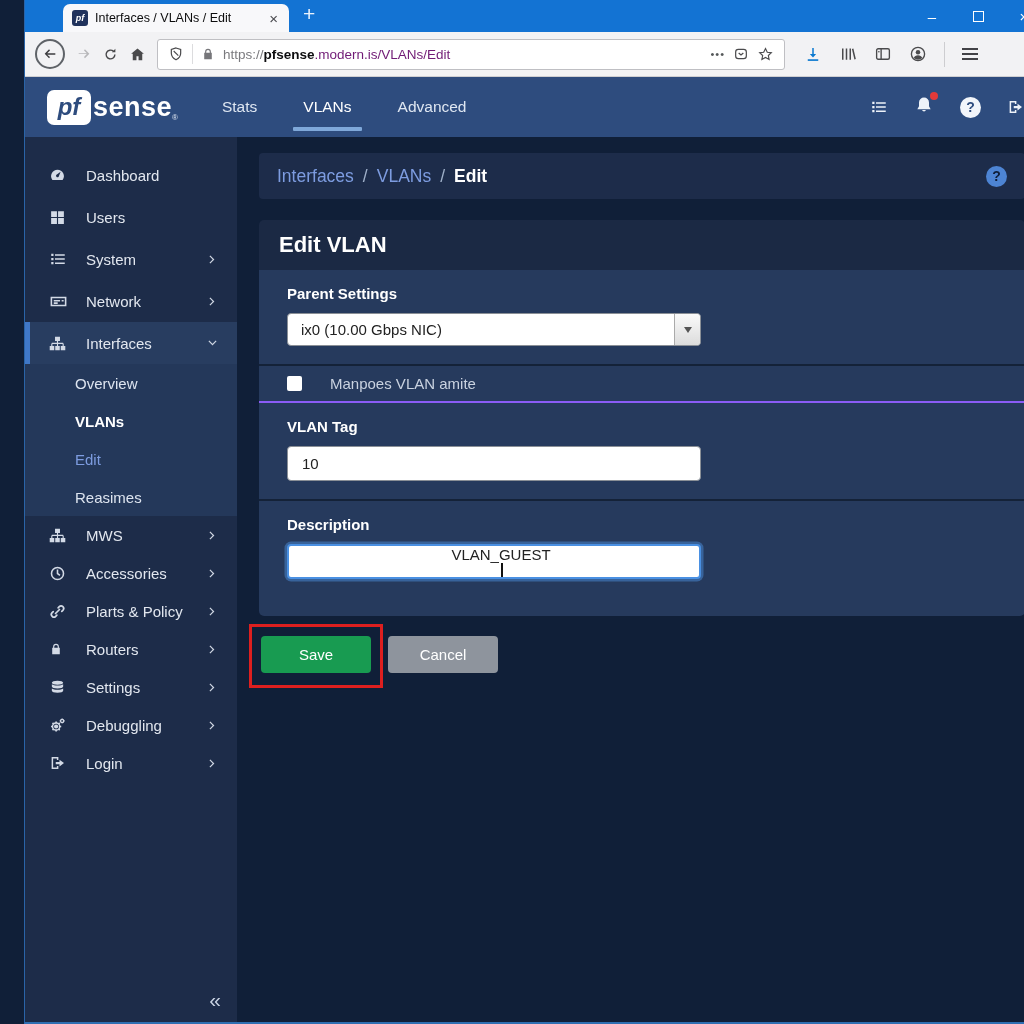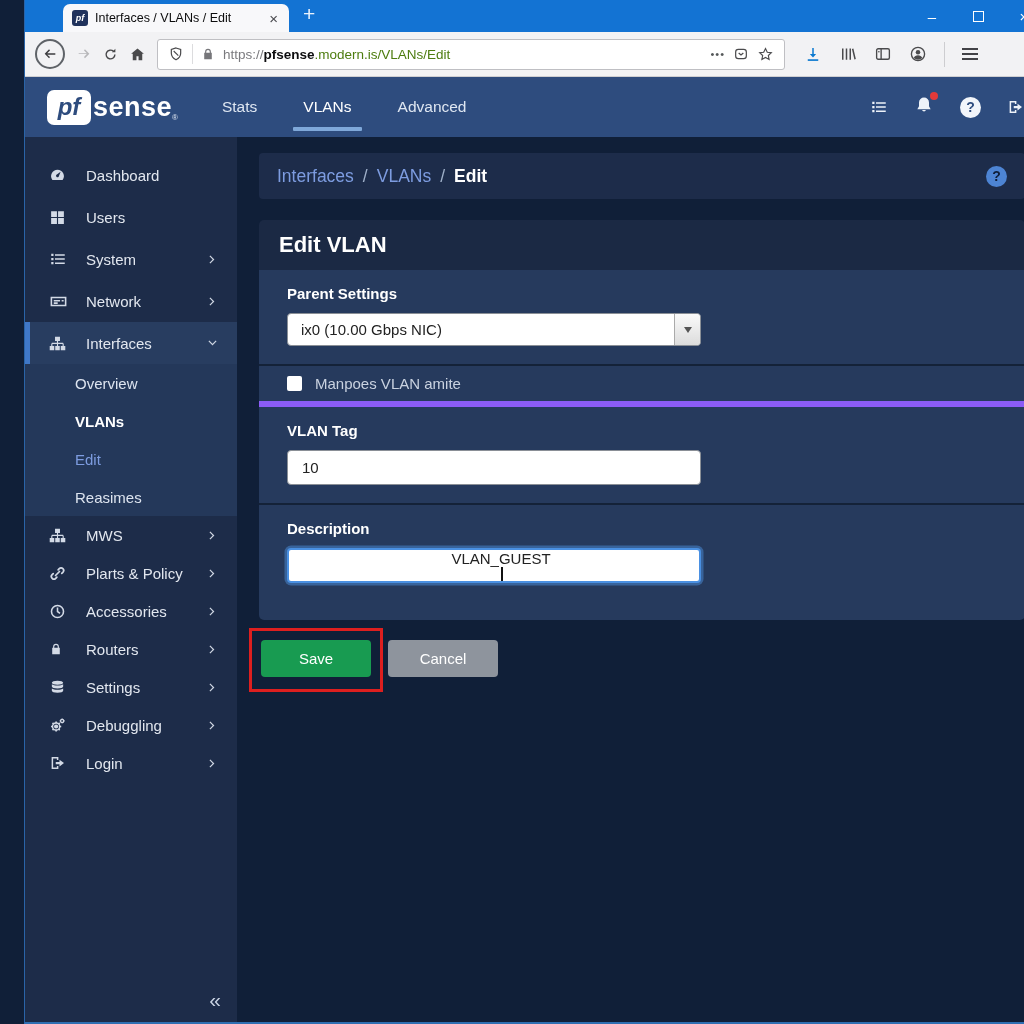--- a/index.html
+++ b/index.html
@@ -27,21 +27,21 @@
   .navbtn { display:flex; align-items:center; justify-content:center; }
   .backbtn { width:30px; height:30px; border:2px solid #5f6368; border-radius:50%; color:#3c3c3f; }
   .fwdbtn { color:#b7b7b9; }
   .tool-ic { color:#4a4a4c; }
   .urlbar { flex:1; max-width:628px; height:31px; background:#fff; border:1px solid #bfbfc3; border-radius:3px;
             display:flex; align-items:center; padding:0 10px; gap:8px; }
   .url-divider { width:1px; height:20px; background:#dcdcde; }
   .urltext { flex:1; font-size:13.5px; white-space:nowrap; overflow:hidden; }
   .url-proto { color:#7a7a7e; }
   .url-domain { color:#0d0d0f; font-weight:600; }
-  .url-rest { color:#4d7c0f; }
+  .url-rest { color:#701a75; }
   .more-dots { color:#55585a; font-size:11px; letter-spacing:1px; }
   .rt-icons { display:flex; align-items:center; gap:17px; margin-left:8px; }
   .dl { color:#0b79d0; }
   .toolbar-div { width:1px; height:25px; background:#cdcdd0; }
   .burger { display:flex; flex-direction:column; gap:3px; }
   .burger span { width:16px; height:2px; background:#424246; display:block; }
 
   
   .appbar { height:60px; background:var(--navbar,#2e4c7e); display:flex; align-items:center;
             padding:0 22px; flex:none; }
@@ -92,22 +92,22 @@
   .frow { background:#263a5d; padding:15px 20px 18px 28px; border-bottom:2px solid #142238; }
   .frow:last-child { border-bottom:none; }
   .flabel { color:#fff; font-weight:700; font-size:15px; margin-bottom:11px; display:block; }
   .selectbox { width:414px; height:33px; background:#fff; border:1px solid #8a8f96; border-radius:4px;
                display:flex; align-items:center; overflow:hidden; }
   .select-val { flex:1; padding-left:13px; font-size:15px; color:#222; }
   .select-arrow { width:26px; align-self:stretch; background:linear-gradient(#fafafa,#dcdcdc);
                   border-left:1px solid #aaa; display:flex; align-items:center; justify-content:center; border-radius:0 3px 3px 0;}
   .select-arrow::after { content:""; border-left:4.5px solid transparent; border-right:4.5px solid transparent;
                          border-top:6px solid #555; display:block; }
-  .checkrow { display:flex; align-items:center; gap:13px; padding:9px 20px 9px 28px; background:#263a5d;
-              border-bottom:6px solid #8b5cf6; }
+  .checkrow { display:flex; align-items:center; gap:28px; padding:9px 20px 9px 28px; background:#263a5d;
+              border-bottom:2px solid #8b5cf6; }
   .checkbox { width:15px; height:15px; background:#fff; border-radius:2px; flex:none; }
   .checklabel { color:#c9d2e0; font-size:15px; }
   .textinput { width:414px; height:35px; background:#fff; border:1px solid #8a8f96; border-radius:4px;
                display:flex; align-items:center; padding-left:14px; font-size:15px; color:#222; }
   .textinput.focused { border:2px solid #4a90e2; box-shadow:0 0 0 2.5px rgba(80,150,230,.45);flex-direction:column; }
   .caret { width:1.5px; height:18px; background:#111; margin-left:2px; }
   .frow.desc { padding-bottom:37px; }
 
   .btnrow { margin-top:20px; display:flex; align-items:flex-end; padding-left:2px; }
   .save-wrap { position:relative; display:inline-block; }
@@ -352,44 +352,44 @@
         <span class="lbl">MWS</span>
         <span class="chev ic">
             <svg width="13" height="13" viewBox="0 0 24 24" fill="currentColor">
               <path d="M8 4.5 15.5 12 8 19.5 6.4 17.9 12.3 12 6.4 6.1z"></path>
             </svg>
           </span>
       </div>
       <div class="srow compact">
         <span class="ico ic">
             <svg width="17" height="17" viewBox="0 0 24 24" fill="currentColor">
+              <g fill="none" stroke="currentColor" stroke-width="2.2">
+                <circle cx="12" cy="12" r="8.5"></circle>
+                <path d="M12 6.5V12l3.5 2.5"></path>
+              </g>
+            </svg>
+          </span>
+        <span class="lbl">Accessories</span>
+        <span class="chev ic">
+            <svg width="13" height="13" viewBox="0 0 24 24" fill="currentColor">
+              <path d="M8 4.5 15.5 12 8 19.5 6.4 17.9 12.3 12 6.4 6.1z"></path>
+            </svg>
+          </span>
+      </div>
+      <div class="srow compact">
+        <span class="ico ic">
+            <svg width="17" height="17" viewBox="0 0 24 24" fill="currentColor">
               <g fill="none" stroke="currentColor" stroke-width="2.4" stroke-linecap="round">
                 <path d="M9.2 14.8l5.6-5.6"></path>
                 <path d="M12.9 6.8l1.6-1.6a3.6 3.6 0 0 1 5.1 5.1L18 11.9"></path>
                 <path d="M11.1 17.2l-1.6 1.6a3.6 3.6 0 0 1-5.1-5.1L6 12.1"></path>
               </g>
             </svg>
           </span>
         <span class="lbl">Plarts &amp; Policy</span>
-        <span class="chev ic">
-            <svg width="13" height="13" viewBox="0 0 24 24" fill="currentColor">
-              <path d="M8 4.5 15.5 12 8 19.5 6.4 17.9 12.3 12 6.4 6.1z"></path>
-            </svg>
-          </span>
-      </div>
-      <div class="srow compact">
-        <span class="ico ic">
-            <svg width="17" height="17" viewBox="0 0 24 24" fill="currentColor">
-              <g fill="none" stroke="currentColor" stroke-width="2.2">
-                <circle cx="12" cy="12" r="8.5"></circle>
-                <path d="M12 6.5V12l3.5 2.5"></path>
-              </g>
-            </svg>
-          </span>
-        <span class="lbl">Accessories</span>
         <span class="chev ic">
             <svg width="13" height="13" viewBox="0 0 24 24" fill="currentColor">
               <path d="M8 4.5 15.5 12 8 19.5 6.4 17.9 12.3 12 6.4 6.1z"></path>
             </svg>
           </span>
       </div>
       <div class="srow compact">
         <span class="ico ic">
             <svg width="14" height="14" viewBox="0 0 24 24" fill="currentColor">
               <path d="M17 10V8a5 5 0 0 0-10 0v2H5.5v11h13V10H17zm-8 0V8a3 3 0 0 1 6 0v2H9z"></path>

